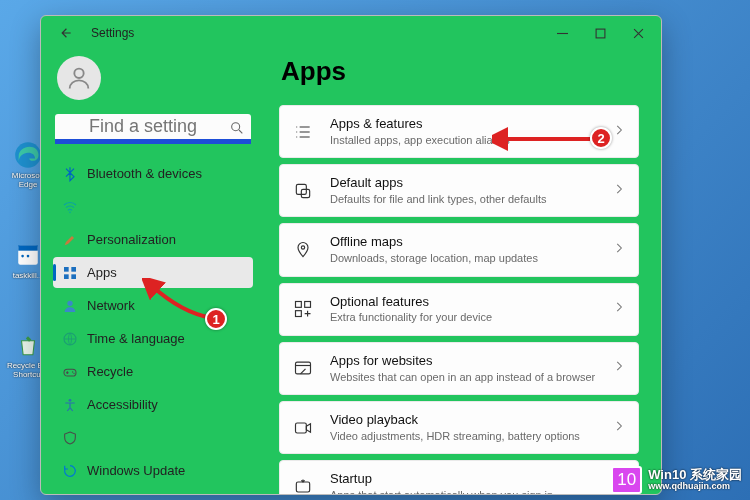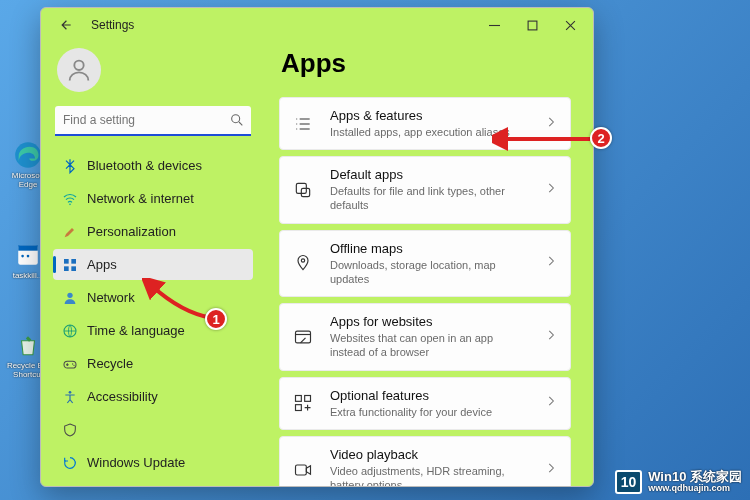--- a/index.html
+++ b/index.html
@@ -9,42 +9,43 @@
     position: relative;
   }
   
   .desktop { position: absolute; left: 6px; top: 140px; display: flex; flex-direction: column; gap: 30px; }
   .desk-item { width: 44px; display: flex; flex-direction: column; align-items: center; gap: 2px; }
   .desk-icon { width: 30px; height: 30px; display:flex; align-items:center; justify-content:center; }
   .desk-label { font-size: 8px; color:#fff; text-align:center; text-shadow:0 0 2px #000; line-height:1.1; }
 
   
   .window {
-    position:absolute; left:40px; top:7px; width:554px; height:480px;
-    background:#bef264; border:1px solid #bbb; border-radius:6px;
+    position:absolute; left:40px; top:15px; width:622px; height:480px;
+    background:#22c55e; border:1px solid #bbb; border-radius:6px;
     box-shadow: 0 10px 30px rgba(0,0,0,.3);
     display:flex; flex-direction:column;
   }
   .titlebar {
     height:34px; display:flex; align-items:center; padding:0 4px 0 14px;
   }
   .back { width:22px; height:22px; display:flex; align-items:center; justify-content:center; cursor:pointer; }
   .title { font-size:12px; margin-left:14px; color:#222; }
   .tspace { flex:1; }
   .winbtn { width:38px; height:30px; display:flex; align-items:center; justify-content:center; cursor:pointer; }
 
   .body { flex:1; display:flex; overflow:hidden; }
   .sidebar { width:220px; padding:0 8px 8px 12px; display:flex; flex-direction:column; overflow:hidden; }
   .avatar-row { display:flex; align-items:center; padding:6px 4px 14px 4px; }
   .avatar { width:44px; height:44px; border-radius:50%; background:#e6e6e6; display:flex; align-items:center; justify-content:center; }
   .searchbox { position:relative; margin:0 2px 14px 2px; }
   .searchbox input {
-    width:100%; height:30px; border:none; border-bottom:2px solid #1d4ed8;
-    background:#fcfcfc; padding:0 28px 0 8px; font-size:12px; outline:none;
+    width:100%; height:30px; border:none; border-bottom:5px solid #1d4ed8;
+    background:#fcfcfc; padding:0 28px 0 8px; font-size:18px; outline:none;
     border-radius:3px 3px 0 0;
+    text-align:center;
   }
   .searchbox .sicon { position:absolute; right:6px; top:6px; }
 
   .nav { display:flex; flex-direction:column; gap:2px; overflow-y:auto; }
   .nav-item {
     display:flex; align-items:center; gap:8px; height:32px;
     padding:0 8px; border-radius:4px; font-size:13px; color:#222; cursor:pointer;
   }
   .nav-item.selected { background:#e9e9e9; position:relative; }
   .nav-item.selected::before {
@@ -70,21 +71,21 @@
   .anno { position:absolute; pointer-events:none; }
   .badge { width:22px; height:22px; border-radius:50%; background:#d22; border:2px solid #fff;
            color:#fff; font-size:13px; font-weight:700; display:flex; align-items:center; justify-content:center;
            box-shadow:0 0 3px rgba(0,0,0,.4); }
 
   
   .main::-webkit-scrollbar, .nav::-webkit-scrollbar { width:4px; }
   .main::-webkit-scrollbar-thumb, .nav::-webkit-scrollbar-thumb { background:#ccc; border-radius:2px; }
 
   .watermark { position:absolute; right:8px; bottom:6px; display:flex; align-items:center; gap:6px; }
-  .wm-badge { background:#0c4a6e; color:#fff; font-weight:700; font-size:14px; padding:2px 4px; border-radius:3px; border:2px solid #fff; }
+  .wm-badge { background:#d946ef; color:#fff; font-weight:400; font-size:17px; padding:2px 4px; border-radius:3px; border:2px solid #fff; }
   .wm-text { color:#fff; font-size:13px; font-weight:600; text-shadow:0 0 2px #000; line-height:1.1; }
   .wm-text small { font-size:9px; font-weight:700; display:block; }
 </style>
 </head>
 <body>
 
 <div class="desktop">
   <div class="desk-item">
     <div class="desk-icon">
       <svg width="28" height="28" viewBox="0 0 24 24">
@@ -170,21 +171,20 @@
             </span>
             <span>Bluetooth &amp; devices</span>
           </div>
           <div class="nav-item">
             <span class="nav-ico">
               <svg width="16" height="16" viewBox="0 0 24 24">
                 <path d="M3 9c5-5 13-5 18 0M6 13c3.3-3.3 8.7-3.3 12 0M9 17c1.7-1.7 4.3-1.7 6 0" fill="none" stroke="#0aa3a3" stroke-width="1.8"></path>
                 <circle cx="12" cy="20" r="1.2" fill="#0aa3a3"></circle>
               </svg>
             </span>
-            <span>Network &amp; internet</span>
           </div>
           <div class="nav-item">
             <span class="nav-ico">
               <svg width="16" height="16" viewBox="0 0 24 24">
                 <path d="M4 20l5-2 9-9-3-3-9 9z" fill="#c77b3d"></path>
               </svg>
             </span>
             <span>Personalization</span>
           </div>
           <div class="nav-item selected">
@@ -298,45 +298,45 @@
               <span class="card-title">Offline maps</span>
               <span class="card-sub">Downloads, storage location, map updates</span>
             </span>
             <span class="chev"><svg width="14" height="14" viewBox="0 0 24 24">
                 <path d="M9 5l7 7-7 7" fill="none" stroke="#777" stroke-width="1.8"></path>
               </svg></span>
           </div>
           <div class="card">
             <span class="card-ico">
               <svg width="20" height="20" viewBox="0 0 24 24">
-                <rect x="3" y="5" width="18" height="14" rx="2" stroke="#333" stroke-width="1.4" fill="none"></rect>
-                <path d="M3 9h18" stroke="#333" stroke-width="1.4" fill="none"></path>
-                <path d="M9 19l6-6" stroke="#333" stroke-width="1.4" fill="none"></path>
-              </svg>
-            </span>
-            <span class="card-text">
-              <span class="card-title">Apps for websites</span>
-              <span class="card-sub">Websites that can open in an app instead of a browser</span>
-            </span>
-            <span class="chev"><svg width="14" height="14" viewBox="0 0 24 24">
-                <path d="M9 5l7 7-7 7" fill="none" stroke="#777" stroke-width="1.8"></path>
-              </svg></span>
-          </div>
-          <div class="card">
-            <span class="card-ico">
-              <svg width="20" height="20" viewBox="0 0 24 24">
                 <rect x="3" y="3" width="7" height="7" stroke="#333" stroke-width="1.4" fill="none"></rect>
                 <rect x="14" y="3" width="7" height="7" stroke="#333" stroke-width="1.4" fill="none"></rect>
                 <rect x="3" y="14" width="7" height="7" stroke="#333" stroke-width="1.4" fill="none"></rect>
                 <path d="M17.5 14v7M14 17.5h7" stroke="#333" stroke-width="1.4" fill="none"></path>
               </svg>
             </span>
             <span class="card-text">
               <span class="card-title">Optional features</span>
               <span class="card-sub">Extra functionality for your device</span>
+            </span>
+            <span class="chev"><svg width="14" height="14" viewBox="0 0 24 24">
+                <path d="M9 5l7 7-7 7" fill="none" stroke="#777" stroke-width="1.8"></path>
+              </svg></span>
+          </div>
+          <div class="card">
+            <span class="card-ico">
+              <svg width="20" height="20" viewBox="0 0 24 24">
+                <rect x="3" y="5" width="18" height="14" rx="2" stroke="#333" stroke-width="1.4" fill="none"></rect>
+                <path d="M3 9h18" stroke="#333" stroke-width="1.4" fill="none"></path>
+                <path d="M9 19l6-6" stroke="#333" stroke-width="1.4" fill="none"></path>
+              </svg>
+            </span>
+            <span class="card-text">
+              <span class="card-title">Apps for websites</span>
+              <span class="card-sub">Websites that can open in an app instead of a browser</span>
             </span>
             <span class="chev"><svg width="14" height="14" viewBox="0 0 24 24">
                 <path d="M9 5l7 7-7 7" fill="none" stroke="#777" stroke-width="1.8"></path>
               </svg></span>
           </div>
           <div class="card">
             <span class="card-ico">
               <svg width="20" height="20" viewBox="0 0 24 24">
                 <rect x="3" y="6" width="13" height="12" rx="2" stroke="#333" stroke-width="1.4" fill="none"></rect>
                 <path d="M16 10l5-3v10l-5-3z" stroke="#333" stroke-width="1.4" fill="none"></path>

